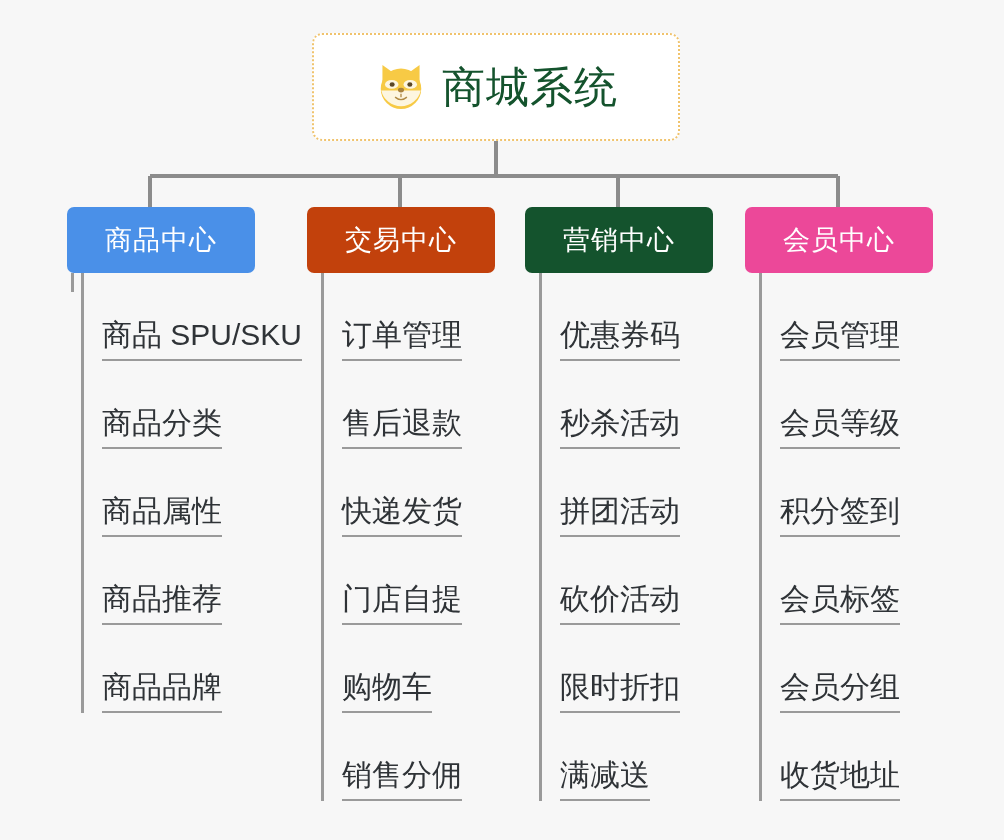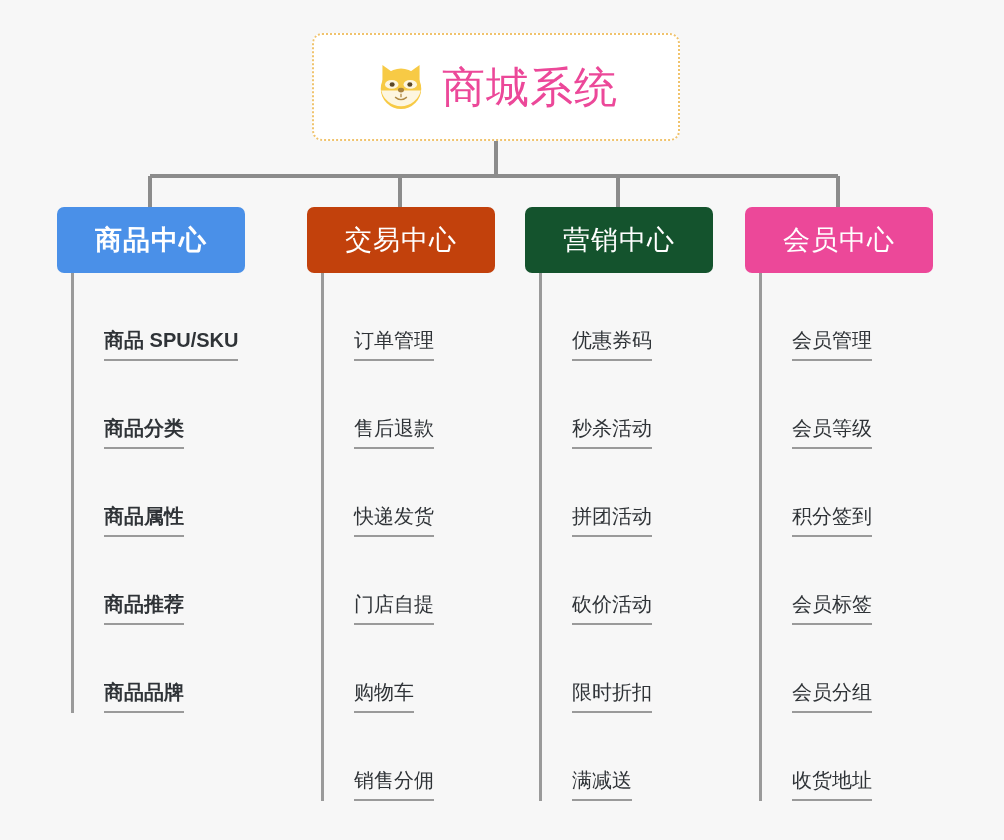--- a/index.html
+++ b/index.html
@@ -37,21 +37,21 @@
   }
   .root-logo {
     width: 54px;
     height: 54px;
     flex: 0 0 auto;
     display: block;
   }
   .root-title {
     font-size: 43px;
     line-height: 1;
-    color: #ec4899;
+    color: #14532d;
     letter-spacing: 1px;
     white-space: nowrap;
   }
 
   
   #connectors {
     position: absolute;
     left: 0;
     top: 0;
     width: 1004px;
@@ -64,21 +64,21 @@
     position: absolute;
     left: 0;
     top: 207px;
     width: 1004px;
     height: 633px;
   }
   .column {
     position: absolute;
     top: 0;
   }
-  .col-0 { left: 57px;  width: 188px; font-weight: bold; }
+  .col-0 { left: 67px;  width: 188px; }
   .col-1 { left: 307px; width: 188px; }
   .col-2 { left: 525px; width: 188px; }
   .col-3 { left: 745px; width: 188px; }
 
   .cat-box {
     height: 66px;
     border-radius: 7px;
     display: flex;
     align-items: center;
     justify-content: center;
@@ -98,24 +98,24 @@
   .leaf-item {
     position: relative;
     height: 88px;
     border-left: 3px solid #9a9a9a;
     box-sizing: border-box;
     display: flex;
     align-items: flex-end;
   }
   .leaf-underline {
     display: inline-block;
-    margin-left: 30px;
+    margin-left: 18px;
     padding-bottom: 7px;
     border-bottom: 2px solid #9a9a9a;
-    font-size: 20px;
+    font-size: 30px;
     color: #2f3337;
     white-space: nowrap;
     line-height: 1.15;
   }
 </style>
 </head>
 <body>
 
 <div id="stage">
 

